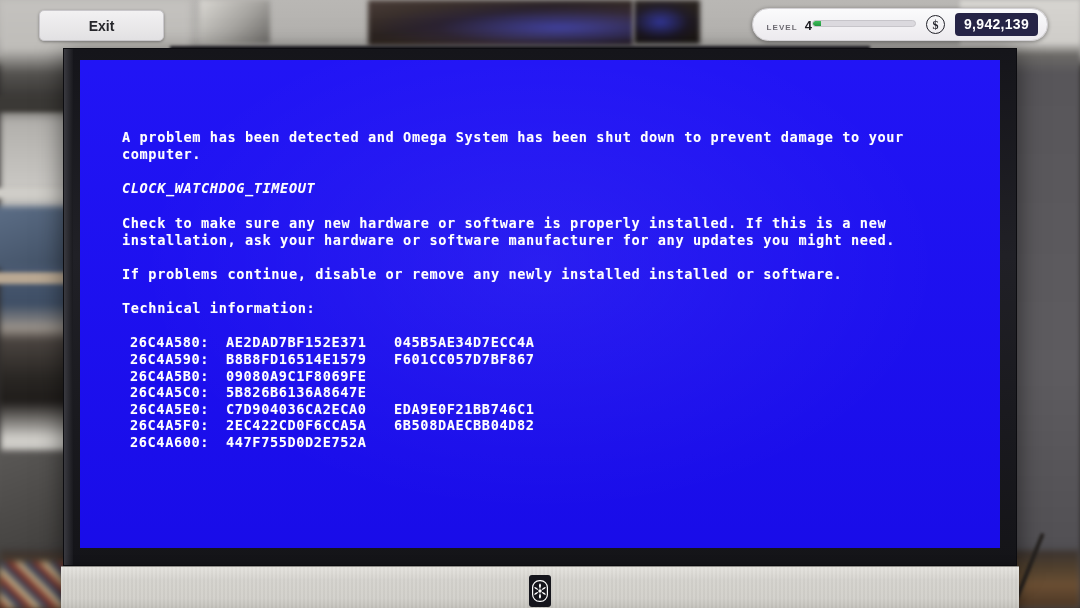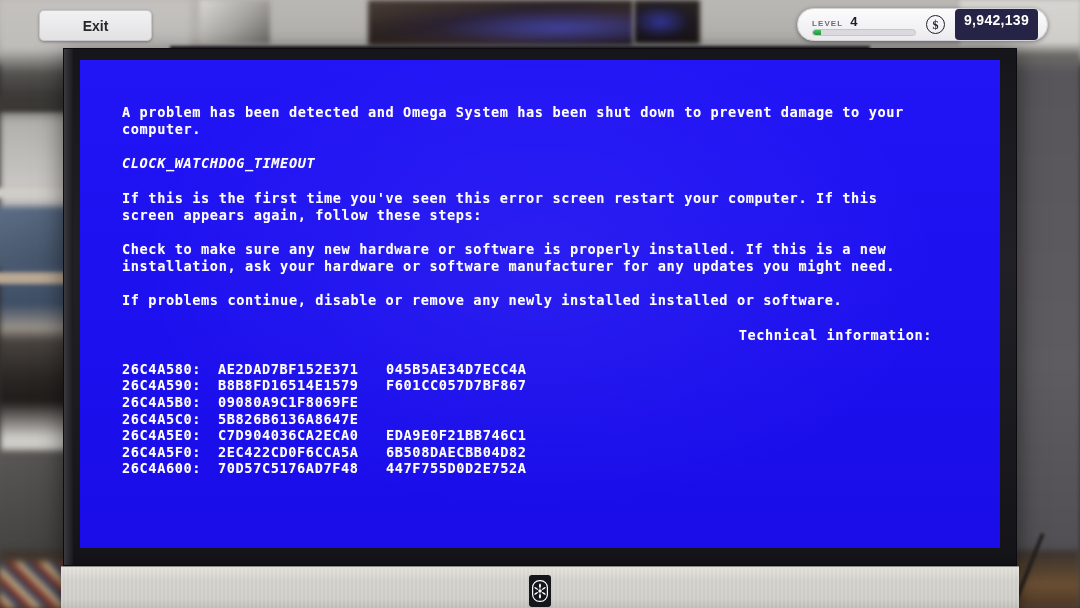--- a/index.html
+++ b/index.html
@@ -143,43 +143,43 @@
   .foot-badge {
     position:absolute; left:50%; top:8px; transform:translateX(-50%);
     width:22px; height:32px; background:#15151c; border-radius:3px;
     display:flex; align-items:center; justify-content:center;
   }
   .foot-badge svg { width:16px; height:22px; display:block; }
 
   
   .bsod {
     position:relative; z-index:2;
-    padding:44px 0 0 42px;
+    padding:69px 0 0 42px;
     color:#ffffff;
     font-family:"DejaVu Sans Mono","Liberation Mono",monospace;
     font-size:13.6px;
     line-height:17.2px;
     letter-spacing:0.6px;
     font-weight:700;
     text-shadow:0 0 1px rgba(255,255,255,.25);
   }
   .bsod p { margin:0 0 17px 0; max-width:810px; }
   .stopcode { margin-bottom:17px;font-style:italic; }
-  .techhead { margin-bottom:14px;text-align:right; }
+  .techhead { margin-bottom:14px; }
 
   .hexlist { margin:0; }
   .hexrow { display:flex; line-height:16.6px; white-space:pre; }
-  .hex-addr { width:96px; flex:0 0 96px; }
+  .hex-addr { width:96px; flex:0 0 96px;margin-left:8px; }
   .hex-a    { width:168px; flex:0 0 168px; }
   .hex-b    { flex:0 0 auto; }
 
   
   .exit-btn {
     position:absolute; left:39px; top:10px;
-    width:113px; height:31px;
+    width:125px; height:31px;
     background:linear-gradient(180deg,#f2f1f2 0%, #e2e1e3 100%);
     border:1px solid #c9c7cb;
     border-radius:5px;
     box-shadow:0 1px 3px rgba(0,0,0,.35);
     display:flex; align-items:center; justify-content:center;
     font-size:14px; font-weight:700; color:#26262b;
     font-family:"Liberation Sans", sans-serif;
     cursor:pointer;
     z-index:20;
   }
@@ -189,21 +189,21 @@
     height:33px;
     background:linear-gradient(180deg,#fbfbfc 0%, #eceaee 100%);
     border:1px solid #d4d2d6;
     border-radius:17px;
     box-shadow:0 1px 4px rgba(0,0,0,.4);
     display:flex; align-items:center;
     padding:0 9px 0 14px;
     gap:10px;
     z-index:20;
   }
-  .hud-level { display:flex; flex-direction:column; justify-content:center; }
+  .hud-level { display:flex; flex-direction:row; justify-content:center; }
   .hud-level-top { display:flex; align-items:baseline; gap:7px; height:13px; }
   .hud-level-label {
     font-size:8px; font-weight:700; letter-spacing:1.1px; color:#6d6b72;
   }
   .hud-level-num { font-size:13px; font-weight:700; color:#1d1d22; }
   .hud-bar {
     margin-top:2px;
     width:104px; height:7px; border-radius:4px;
     background:#dbd9de; border:1px solid #c7c5ca;
     overflow:hidden; position:relative;
@@ -215,21 +215,21 @@
   }
   .coin {
     width:19px; height:19px; border-radius:50%;
     border:1.8px solid #22222a; color:#22222a;
     display:flex; align-items:center; justify-content:center;
     font-size:12px; font-weight:700; line-height:1;
     font-family:"Liberation Serif", serif;
   }
   .money {
     background:#262446; color:#ffffff;
-    border-radius:4px; padding:3px 9px 12px;
+    border-radius:4px; padding:3px 9px 4px;
     font-size:14px; font-weight:700; letter-spacing:.3px;
   }
 </style>
 </head>
 <body>
 
 <div id="stage">
 
   <div class="room">
     <div class="room-left"></div>
@@ -252,36 +252,35 @@
   <div class="monitor">
     <div class="monitor-bezel"></div>
 
     <div class="screen">
       <div class="bsod">
 
         <p>A problem has been detected and Omega System has been shut down to prevent damage to your computer.</p>
 
         <p class="stopcode">CLOCK_WATCHDOG_TIMEOUT</p>
 
-        <p>If this is the first time you've seen this error screen restart your computer. If this screen appears again, follow these steps:</p>
 
         <p>Check to make sure any new hardware or software is properly installed. If this is a new installation, ask your hardware or software manufacturer for any updates you might need.</p>
 
         <p>If problems continue, disable or remove any newly installed installed or software.</p>
 
         <p class="techhead">Technical information:</p>
 
         <div class="hexlist" id="dump-list">
             <div class="hexrow"><span class="hex-addr">26C4A580:</span><span class="hex-a">AE2DAD7BF152E371</span><span class="hex-b">045B5AE34D7ECC4A</span></div>
             <div class="hexrow"><span class="hex-addr">26C4A590:</span><span class="hex-a">B8B8FD16514E1579</span><span class="hex-b">F601CC057D7BF867</span></div>
             <div class="hexrow"><span class="hex-addr">26C4A5B0:</span><span class="hex-b">09080A9C1F8069FE</span></div>
             <div class="hexrow"><span class="hex-addr">26C4A5C0:</span><span class="hex-b">5B826B6136A8647E</span></div>
             <div class="hexrow"><span class="hex-addr">26C4A5E0:</span><span class="hex-a">C7D904036CA2ECA0</span><span class="hex-b">EDA9E0F21BB746C1</span></div>
             <div class="hexrow"><span class="hex-addr">26C4A5F0:</span><span class="hex-a">2EC422CD0F6CCA5A</span><span class="hex-b">6B508DAECBB04D82</span></div>
-            <div class="hexrow"><span class="hex-addr">26C4A600:</span><span class="hex-a">70D57C5176AD7F48</span><span class="hex-b">447F755D0D2E752A</span></div>
+            <div class="hexrow"><span class="hex-addr">26C4A600:</span><span class="hex-b">447F755D0D2E752A</span></div>
           </div>
       </div>
     </div>
 
     <div class="monitor-foot">
       <div class="foot-badge">
         <svg viewBox="0 0 16 22" xmlns="http://www.w3.org/2000/svg">
           <rect x="0.6" y="0.6" width="14.8" height="20.8" rx="7" fill="none" stroke="#ffffff" stroke-width="1.2"></rect>
           <circle cx="8" cy="11" r="1.7" fill="#ffffff"></circle>
           <path d="M8 9.3 C7.2 6.6 6.2 5.2 8 3.2 C9.8 5.2 8.8 6.6 8 9.3 Z" fill="#ffffff"></path>

